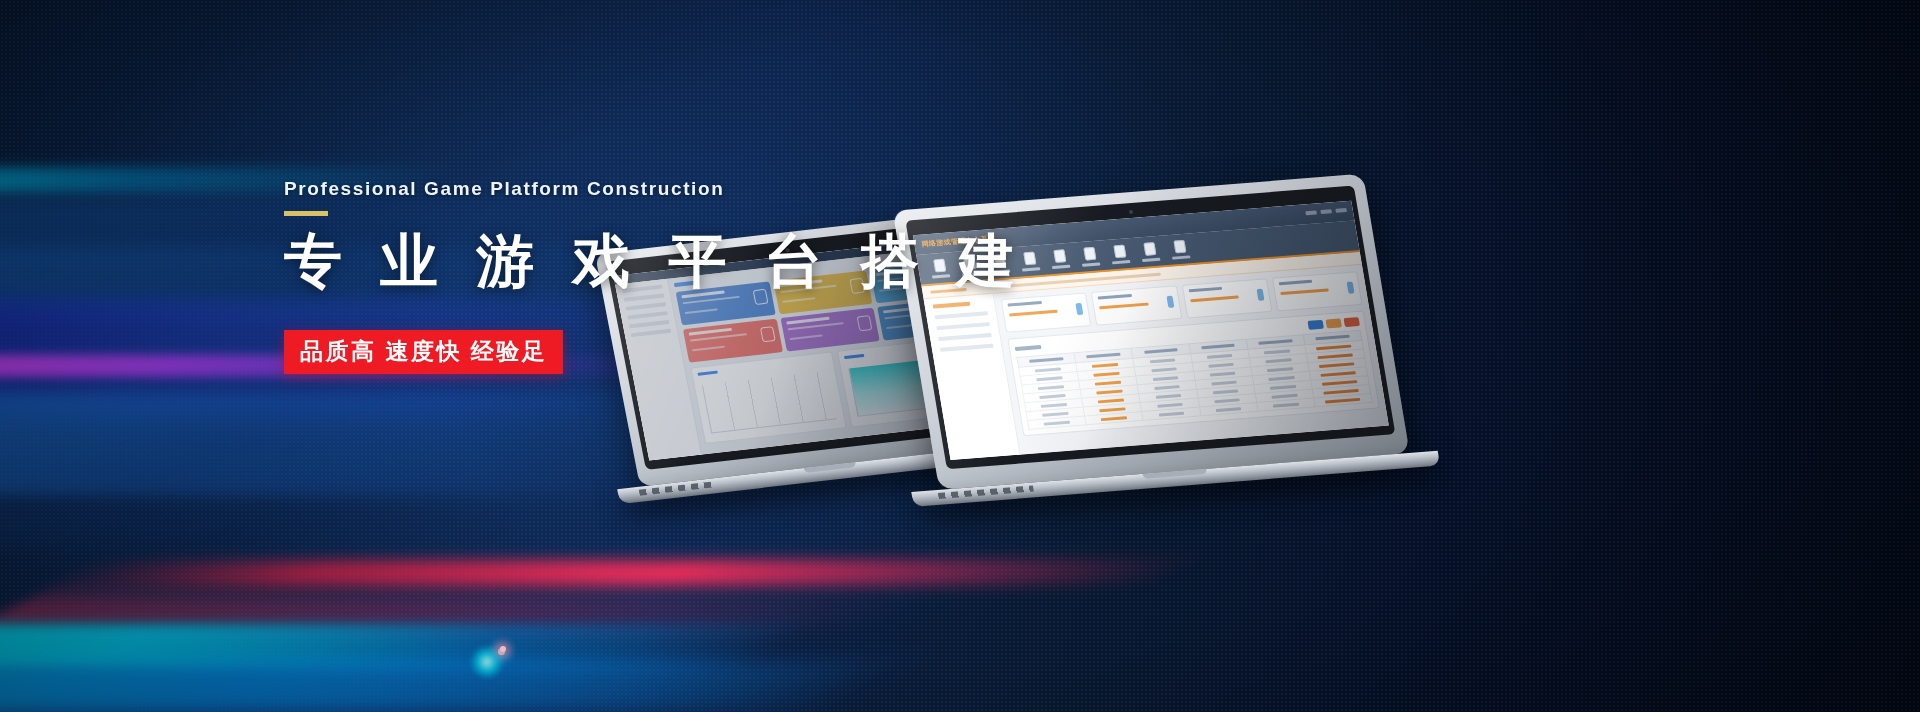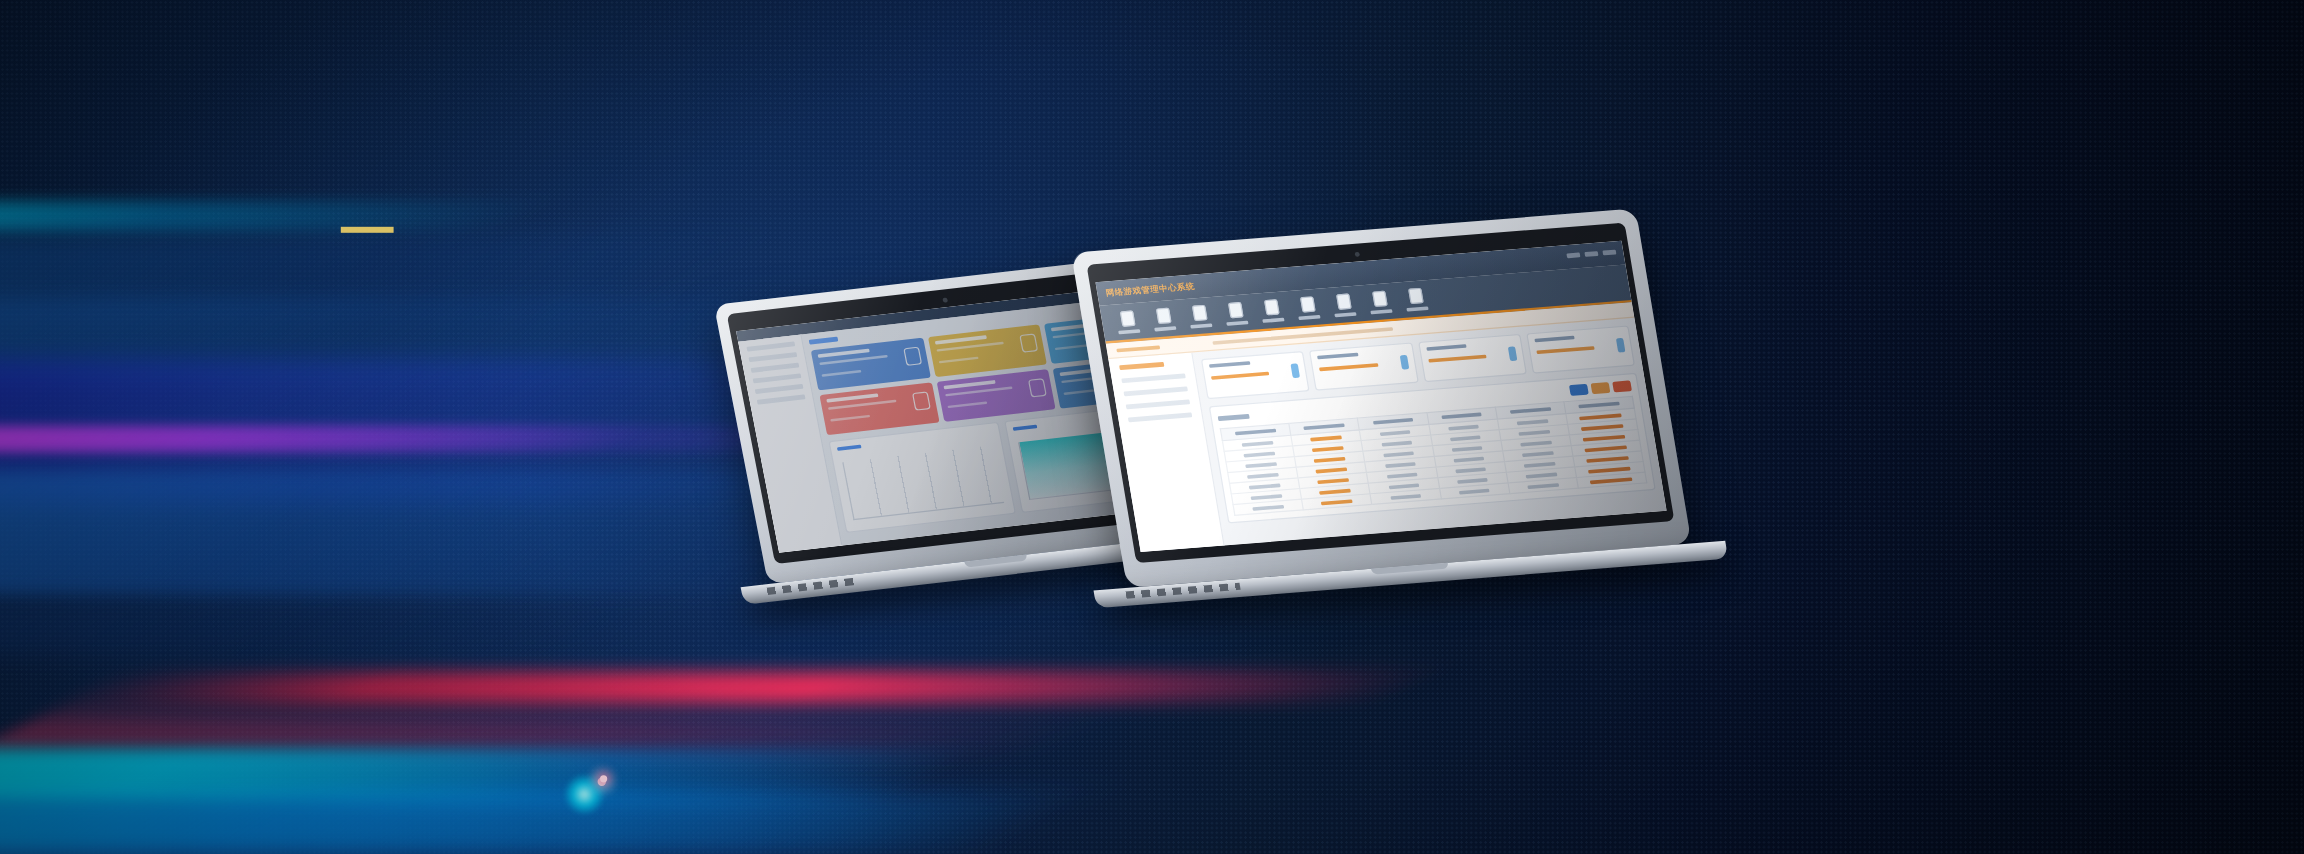--- a/index.html
+++ b/index.html
@@ -253,21 +253,24 @@
   <div class="streak s-red2"></div>
   <div class="streak s-red"></div>
   <div class="streak s-blue-bottom"></div>
   <div class="streak s-cyan-big"></div>
   <div class="streak s-cyan-big2"></div>
   <div class="glow-dot"></div>
   <div class="spark"></div>
   <div class="spark-red"></div>
 
   <div class="copy">
+    <div class="eyebrow">Professional  Game  Platform  Construction</div>
     <div class="rule"></div>
+    <div class="headline">专 业 游 戏 平 台 搭 建</div>
+    <div><span class="badge">品质高  速度快  经验足</span></div>
   </div>
 
   <div class="laptops">
 
     <div class="lap-back">
       <div class="lid">
         <div class="bezel">
           <div class="cam"></div>
           <div class="screen">
             <div class="bs-top"></div>

